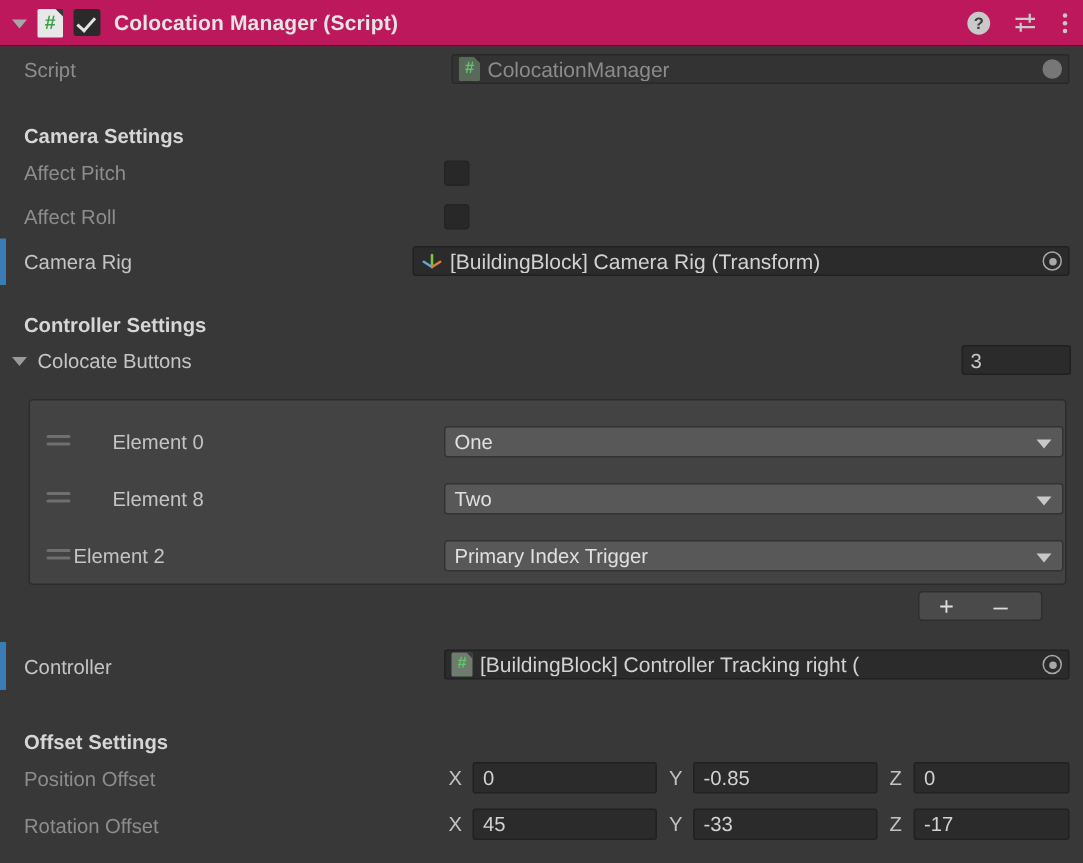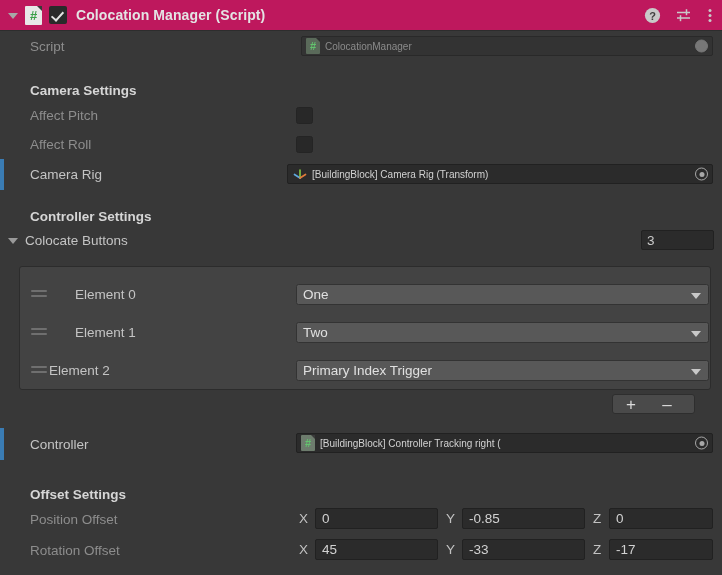--- a/index.html
+++ b/index.html
@@ -122,21 +122,21 @@
     display: flex;
     align-items: center;
   }
   .ovr-bar {
     position: absolute;
     left: 0; top: 0; bottom: 0;
     width: 4px;
     background: #3a7cb4;
   }
   .label {
-    padding-left: 30px;
+    padding-left: 16px;
     color: #c4c4c4;
     white-space: nowrap;
   }
   .label.dim { color: #8d8d8d; }
   .label.bold { font-weight: bold; color: #d6d6d6; }
 
   .section-head {
     height: 27px;
     display: flex;
     align-items: flex-end;
@@ -150,21 +150,21 @@
     align-items: center;
     height: 20px;
     background: #2b2b2b;
     border: 1px solid #212121;
     border-radius: 2px;
     padding-left: 4px;
     overflow: hidden;
   }
   .objfield.disabled { background: #333333; border-color: #292929; }
   .objfield .otext {
-    font-size: 10px;
+    font-size: 14px;
     color: #d2d2d2;
     white-space: nowrap;
     overflow: hidden;
   }
   .objfield.disabled .otext { color: #8b8b8b; }
   .picker {
     position: absolute;
     right: 2px; top: 50%;
     transform: translateY(-50%);
     width: 17px; height: 17px;
@@ -346,21 +346,21 @@
   </div>
 
   <div class="row">
     <div class="label dim">Affect Roll</div>
     <div class="checkbox" style="left:296px; top:6px;"></div>
   </div>
 
   <div class="row" style="height:31px;">
     <div class="ovr-bar"></div>
     <div class="label">Camera Rig</div>
-    <div class="objfield" style="left:287px; right:9px; top:5px;">
+    <div class="objfield" style="left:275px; right:9px; top:5px;">
       <svg class="gizmo" viewBox="0 0 16 16">
         <path d="M8 12 L8 4" stroke="#7fc241" stroke-width="1.7" stroke-linecap="round"></path>
         <path d="M8 12 L2.5 8.5" stroke="#5fa8dd" stroke-width="1.7" stroke-linecap="round"></path>
         <path d="M8 12 L13.5 8.5" stroke="#e07a3a" stroke-width="1.7" stroke-linecap="round"></path>
       </svg>
       <div class="otext">[BuildingBlock] Camera Rig (Transform)</div>
       <div class="picker">
           <div class="outer"></div>
         </div>
     </div>
@@ -390,21 +390,21 @@
       <span>One</span>
       <span class="arrow"></span>
     </div>
   </div>
 
   <div class="row" style="position:absolute; left:0; right:0; top:319px; height:27px;">
     <div class="drag-handle" style="left:31px; top:9px;">
         <span></span>
         <span></span>
       </div>
-    <div class="label" style="padding-left:75px;">Element 1</div>
+    <div class="label" style="padding-left:75px;">Element 8</div>
     <div class="popup" style="left:296px; right:13px; top:3px;">
       <span>Two</span>
       <span class="arrow"></span>
     </div>
   </div>
 
   <div class="row" style="position:absolute; left:0; right:0; top:357px; height:27px;">
     <div class="drag-handle" style="left:31px; top:9px;">
         <span></span>
         <span></span>

